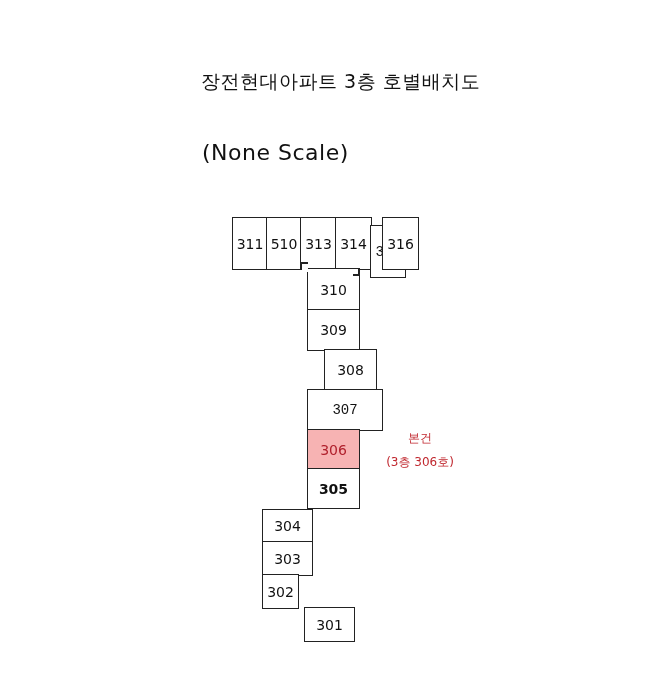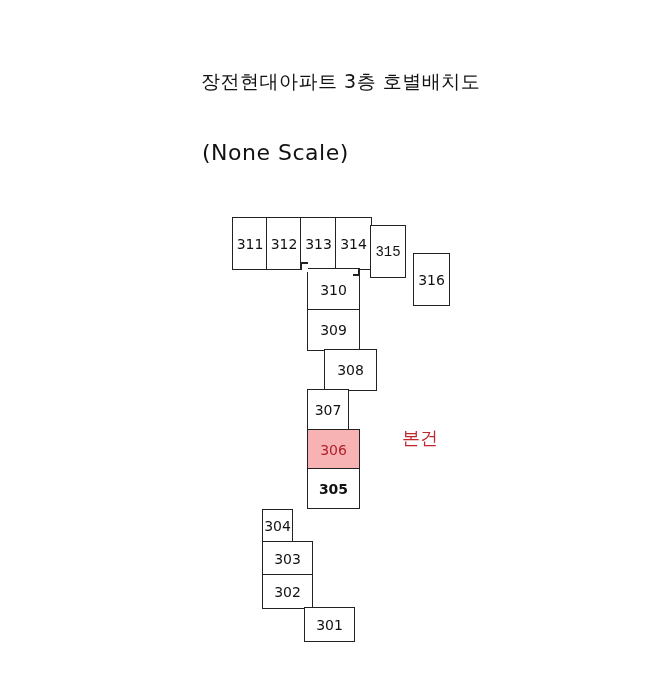--- a/index.html
+++ b/index.html
@@ -3,51 +3,52 @@
 <meta charset="utf-8">
 <style>
   html, body { margin:0; padding:0; background:#ffffff; }
   body { width:663px; height:700px; position:relative; overflow:hidden;
          font-family:"DejaVu Sans","Liberation Sans",sans-serif; color:#111; }
   .title { position:absolute; left:201px; top:69px; font-size:19px; letter-spacing:0.5px; white-space:nowrap; }
   .subtitle { position:absolute; left:202px; top:100px; font-size:22px; letter-spacing:0.5px; white-space:nowrap;margin-top:40px; }
   .cell { position:absolute; box-sizing:border-box; border:1.5px solid #222; background:#fff;
           display:flex; align-items:center; justify-content:center; font-size:14px; color:#111;text-align:center; }
   .cell.subject { background:#f7b3b3; color:#b0202c; }
-  .note { position:absolute; left:365px; top:426px; width:110px; text-align:center; color:#c0282f; font-size:18px; line-height:24px; }
+  .note { position:absolute; left:365px; top:426px; width:110px; text-align:center; color:#c0282f; font-size:12px; line-height:24px; }
   .notch { position:absolute; background:#fff; }
   .edge { position:absolute; background:#222; }
 </style>
 </head>
 <body>
 
 <div class="title">장전현대아파트 3층 호별배치도</div>
 <div class="subtitle">(None Scale)</div>
 
 <div class="cell" style="left:232px;top:217px;width:36px;height:53px;">311</div>
-<div class="cell" style="left:266px;top:217px;width:36px;height:53px;">312</div>
+<div class="cell" style="left:266px;top:217px;width:36px;height:53px;">510</div>
 <div class="cell" style="left:300px;top:217px;width:37px;height:53px;">313</div>
 <div class="cell" style="left:335px;top:217px;width:37px;height:53px;">314</div>
 <div class="cell" style="left:370px;top:225px;width:36px;height:53px;font-family:Liberation Mono, monospace;">315</div>
-<div class="cell" style="left:413px;top:217px;width:37px;height:53px;margin-top:36px;">316</div>
+<div class="cell" style="left:382px;top:217px;width:37px;height:53px;">316</div>
 
 <div class="cell" style="left:307px;top:268px;width:53px;height:43px;">310</div>
 <div class="cell" style="left:307px;top:309px;width:53px;height:42px;">309</div>
 <div class="cell" style="left:307px;top:349px;width:53px;height:42px;margin-left:17px;">308</div>
-<div class="cell" style="left:307px;top:389px;width:42px;height:42px;">307</div>
+<div class="cell" style="left:307px;top:389px;width:76px;height:42px;font-family:Liberation Mono, monospace;">307</div>
 <div class="cell subject" style="left:307px;top:429px;width:53px;height:41px;">306</div>
 <div class="cell" style="left:307px;top:468px;width:53px;height:41px;font-weight:bold;">305</div>
 
 <div class="notch" style="left:302px;top:262px;width:6px;height:10px;"></div>
 <div class="edge" style="left:300px;top:262px;width:8px;height:1.5px;"></div>
 <div class="edge" style="left:300px;top:262px;width:1.5px;height:8px;"></div>
 <div class="notch" style="left:351px;top:269px;width:8px;height:5px;"></div>
 <div class="edge" style="left:353px;top:274px;width:7px;height:1.5px;"></div>
 <div class="edge" style="left:358px;top:268px;width:1.5px;height:7px;"></div>
 
-<div class="cell" style="left:262px;top:509px;width:31px;height:34px;">304</div>
+<div class="cell" style="left:262px;top:509px;width:51px;height:34px;">304</div>
 <div class="cell" style="left:262px;top:541px;width:51px;height:35px;">303</div>
-<div class="cell" style="left:262px;top:574px;width:51px;height:35px;">302</div>
+<div class="cell" style="left:262px;top:574px;width:37px;height:35px;">302</div>
 <div class="cell" style="left:262px;top:607px;width:51px;height:35px;margin-left:42px;">301</div>
 
 <div class="note">
   <div>본건</div>
+  <div>(3층 306호)</div>
 </div>
 
 </body></html>

